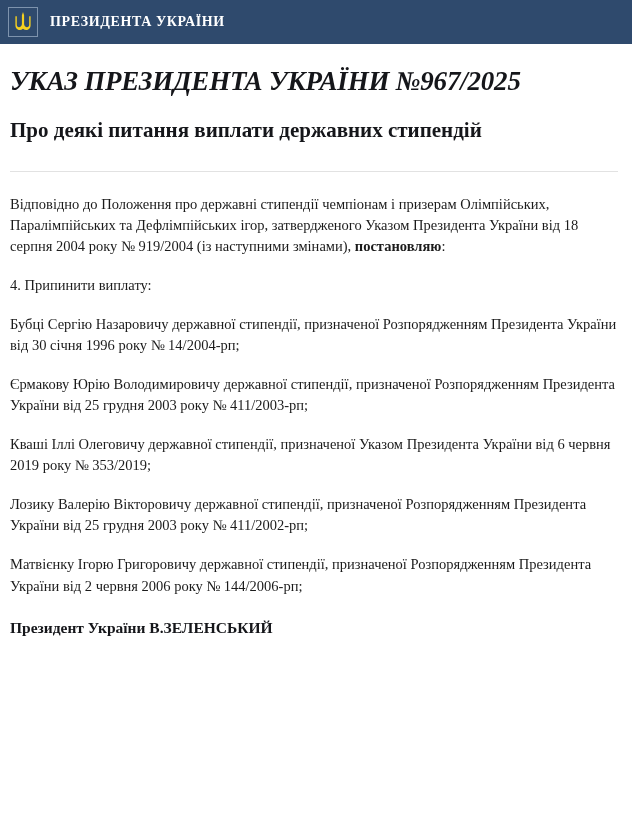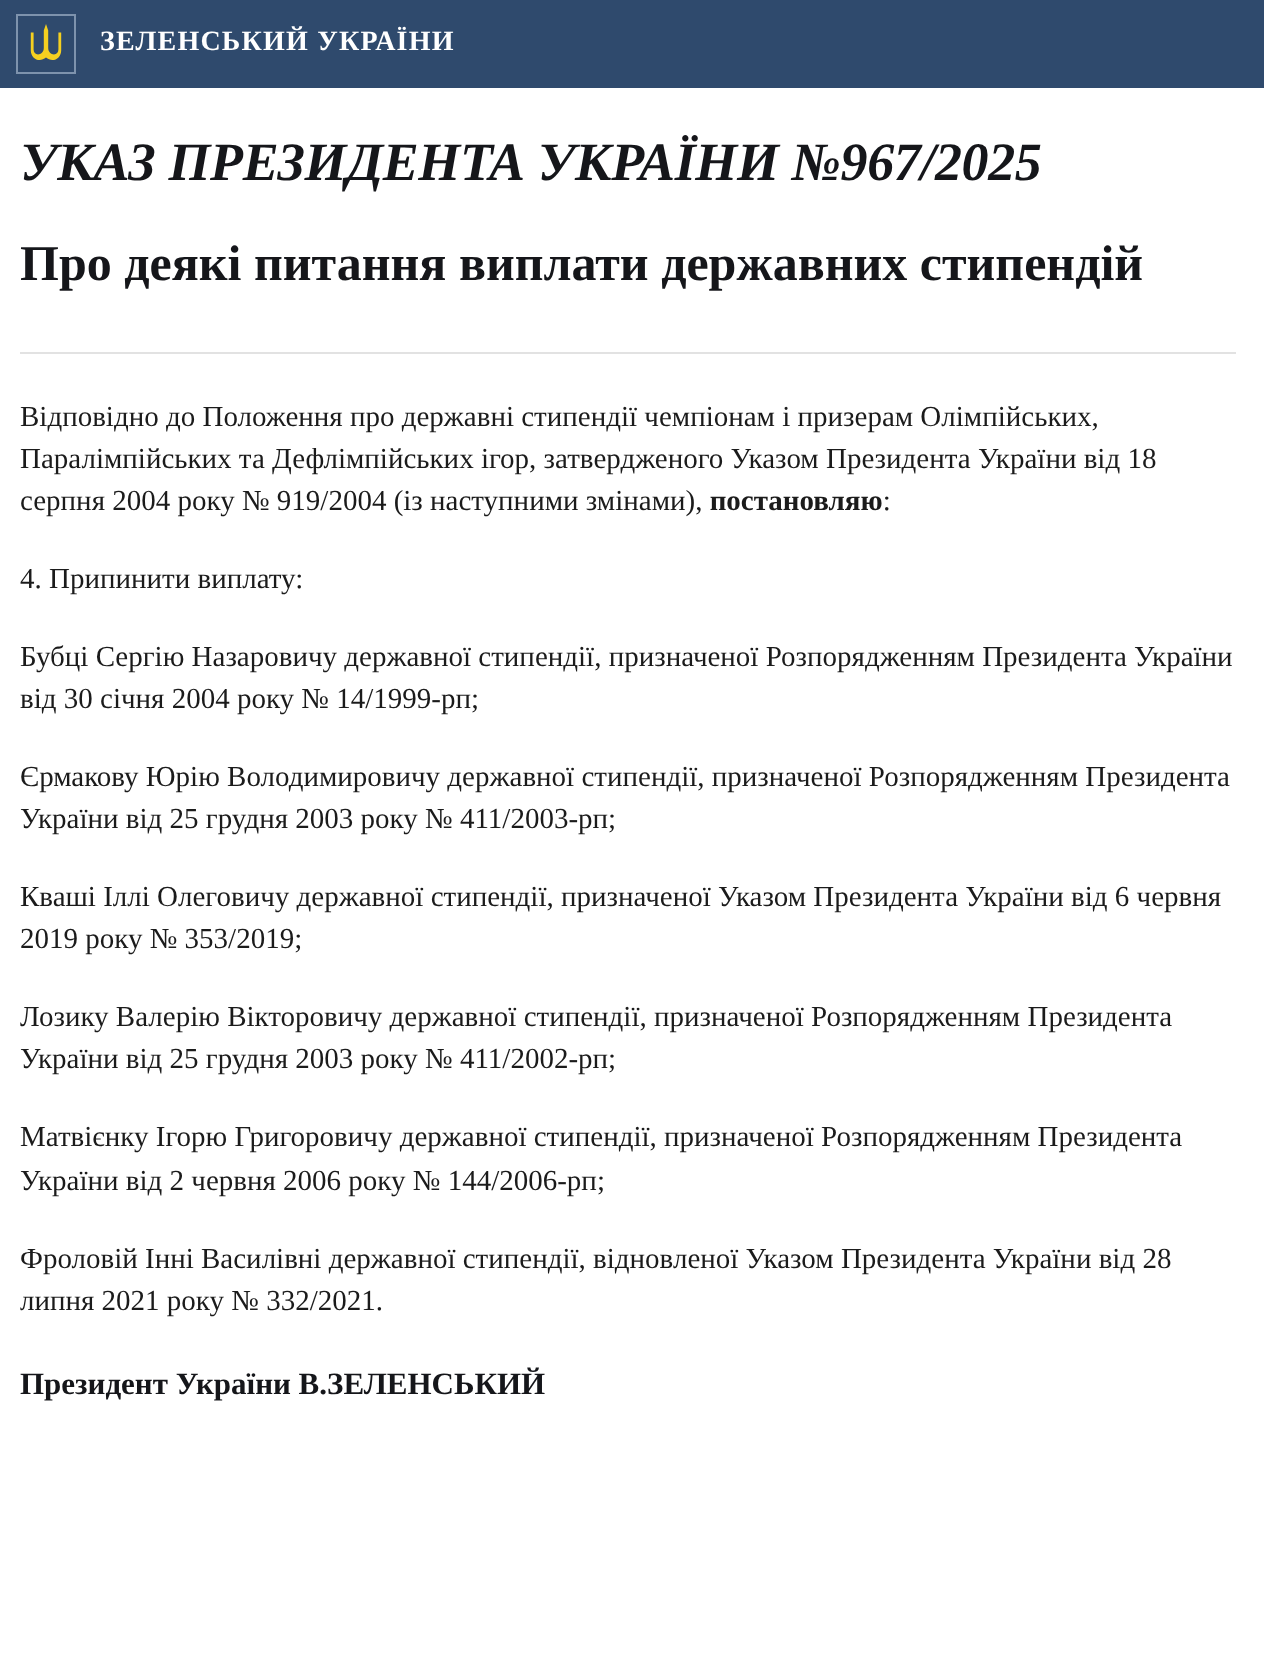--- a/index.html
+++ b/index.html
@@ -57,21 +57,21 @@
     font-weight: bold;
     font-size: 27px;
     line-height: 1.15;
     color: #15161a;
     margin: 0 0 20px 0;
     letter-spacing: -0.2px;
     font-style: italic;
   }
   .doc-subtitle {
     font-family: "Liberation Serif", serif;
-    font-size: 25px;
+    font-size: 21px;
     line-height: 1.25;
     color: #15161a;
     margin: 0 0 28px 0;
   }
   .divider {
     border: 0;
     border-top: 1px solid #e2e2e2;
     margin: 26px 0 22px 0;
   }
   .para {
@@ -94,39 +94,38 @@
 <body>
 
 <div class="page">
 
   <div class="header-bar">
     <div class="emblem-box">
       <svg width="16" height="22" viewBox="0 0 16 22" aria-hidden="true">
         <path d="M8 1 L9.1 4.2 L9.1 13 C9.1 15 10.6 16.2 12 16.2 C13.3 16.2 14.2 15.2 14.2 13.8 L14.2 5.2 L15.6 5.2 L15.6 14.2 C15.6 17 13.5 19 11.2 19 C10.1 19 9 18.6 8 17.8 C7 18.6 5.9 19 4.8 19 C2.5 19 0.4 17 0.4 14.2 L0.4 5.2 L1.8 5.2 L1.8 13.8 C1.8 15.2 2.7 16.2 4 16.2 C5.4 16.2 6.9 15 6.9 13 L6.9 4.2 Z" fill="#f5d020"></path>
       </svg>
     </div>
-    <div class="header-title">ЗЕЛЕНСЬКИЙ УКРАЇНИ</div>
+    <div class="header-title">ПРЕЗИДЕНТА УКРАЇНИ</div>
   </div>
 
   <div class="doc">
 
     <h1 class="doc-title">УКАЗ ПРЕЗИДЕНТА УКРАЇНИ №967/2025</h1>
 
     <h2 class="doc-subtitle">Про деякі питання виплати державних стипендій</h2>
 
     <hr class="divider">
 
     <p class="para"><span>Відповідно до Положення про державні стипендії чемпіонам і призерам Олімпійських, Паралімпійських та Дефлімпійських ігор, затвердженого Указом Президента України від 18 серпня 2004 року № 919/2004 (із наступними змінами), </span><b>постановляю</b><span>:</span></p>
 
     <p class="para">4. Припинити виплату:</p>
 
-    <p class="para">Бубці Сергію Назаровичу державної стипендії, призначеної Розпорядженням Президента України від 30 січня 2004 року № 14/1999-рп;</p>
+    <p class="para">Бубці Сергію Назаровичу державної стипендії, призначеної Розпорядженням Президента України від 30 січня 1996 року № 14/2004-рп;</p>
     <p class="para">Єрмакову Юрію Володимировичу державної стипендії, призначеної Розпорядженням Президента України від 25 грудня 2003 року № 411/2003-рп;</p>
     <p class="para">Кваші Іллі Олеговичу державної стипендії, призначеної Указом Президента України від 6 червня 2019 року № 353/2019;</p>
     <p class="para">Лозику Валерію Вікторовичу державної стипендії, призначеної Розпорядженням Президента України від 25 грудня 2003 року № 411/2002-рп;</p>
     <p class="para">Матвієнку Ігорю Григоровичу державної стипендії, призначеної Розпорядженням Президента України від 2 червня 2006 року № 144/2006-рп;</p>
-    <p class="para">Фроловій Інні Василівні державної стипендії, відновленої Указом Президента України від 28 липня 2021 року № 332/2021.</p>
 
 
     <p class="signature">Президент України В.ЗЕЛЕНСЬКИЙ</p>
 
   </div>
 </div>
 
 </body></html>

